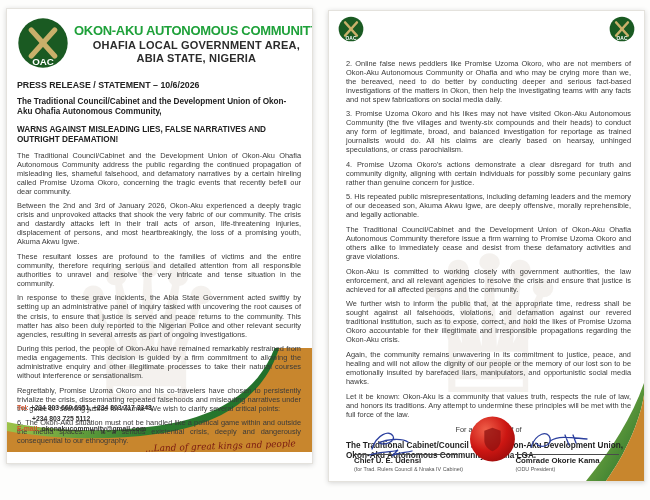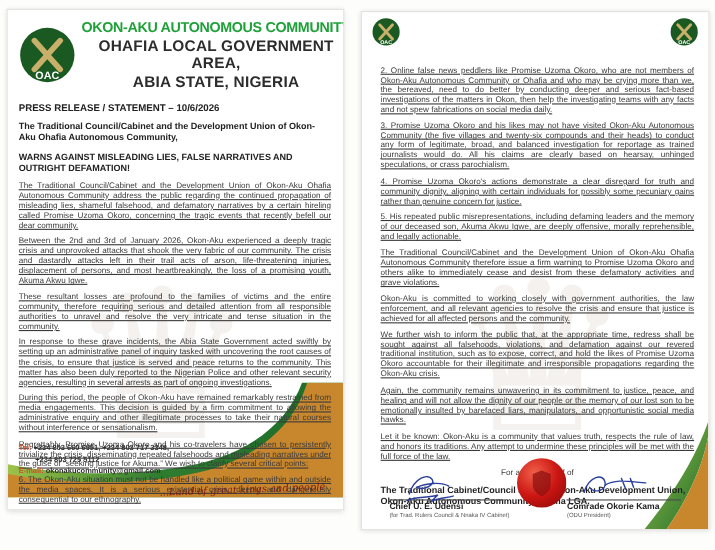--- a/index.html
+++ b/index.html
@@ -11,27 +11,27 @@
   .p2{left:328px;top:10px;width:317px;height:472px;}
   .inner{position:relative;height:100%;box-sizing:border-box;overflow:hidden;}
   .p1 .inner{padding:8px 11px 0 10px;}
   .p2 .inner{padding:42px 13px 0 17px;}
 
   
   .hdr{display:flex;align-items:center;gap:5px;position:relative;z-index:2;}
   .logo-big{width:52px;height:52px;flex:0 0 auto;}
   .titles{flex:1;text-align:center;}
   .title{color:#1fa13a;font-weight:bold;font-size:13px;letter-spacing:-0.3px;white-space:nowrap;}
-  .sub{font-weight:bold;font-size:14px;color:#2c2c2c;letter-spacing:0.2px;margin-top:1px;}
+  .sub{font-weight:bold;font-size:11px;color:#2c2c2c;letter-spacing:0.2px;margin-top:1px;}
 
   .press{font-weight:bold;font-size:8.8px;color:#222;margin-top:11px;position:relative;z-index:2;}
   .boldpara{font-weight:bold;font-size:8.2px;color:#222;line-height:1.25;margin-top:7px;
             position:relative;z-index:2;text-align:left;}
   .body{position:relative;z-index:2;}
-  .body p{font-size:7.4px;line-height:1.22;color:#3a3a3a;text-align:justify;margin:5.5px 0 0 0;text-decoration:underline;}
+  .body p{font-size:7.4px;line-height:1.22;color:#3a3a3a;text-align:justify;margin:5.5px 0 0 0;}
 
   
   .contact{position:absolute;left:10px;bottom:28px;font-size:6.8px;font-weight:bold;color:#2f2f2f;
            line-height:1.55;z-index:4;}
   .clabel{color:#d4502a;}
   .indent{padding-left:15px;}
   .swoosh{position:absolute;left:0;bottom:3px;width:100%;height:112px;z-index:1;}
   .tagline{position:absolute;right:16px;bottom:12px;z-index:3;font-family:"DejaVu Serif",serif;
            font-style:italic;font-size:9px;color:#7a1a12;transform:rotate(-2deg);}
 

